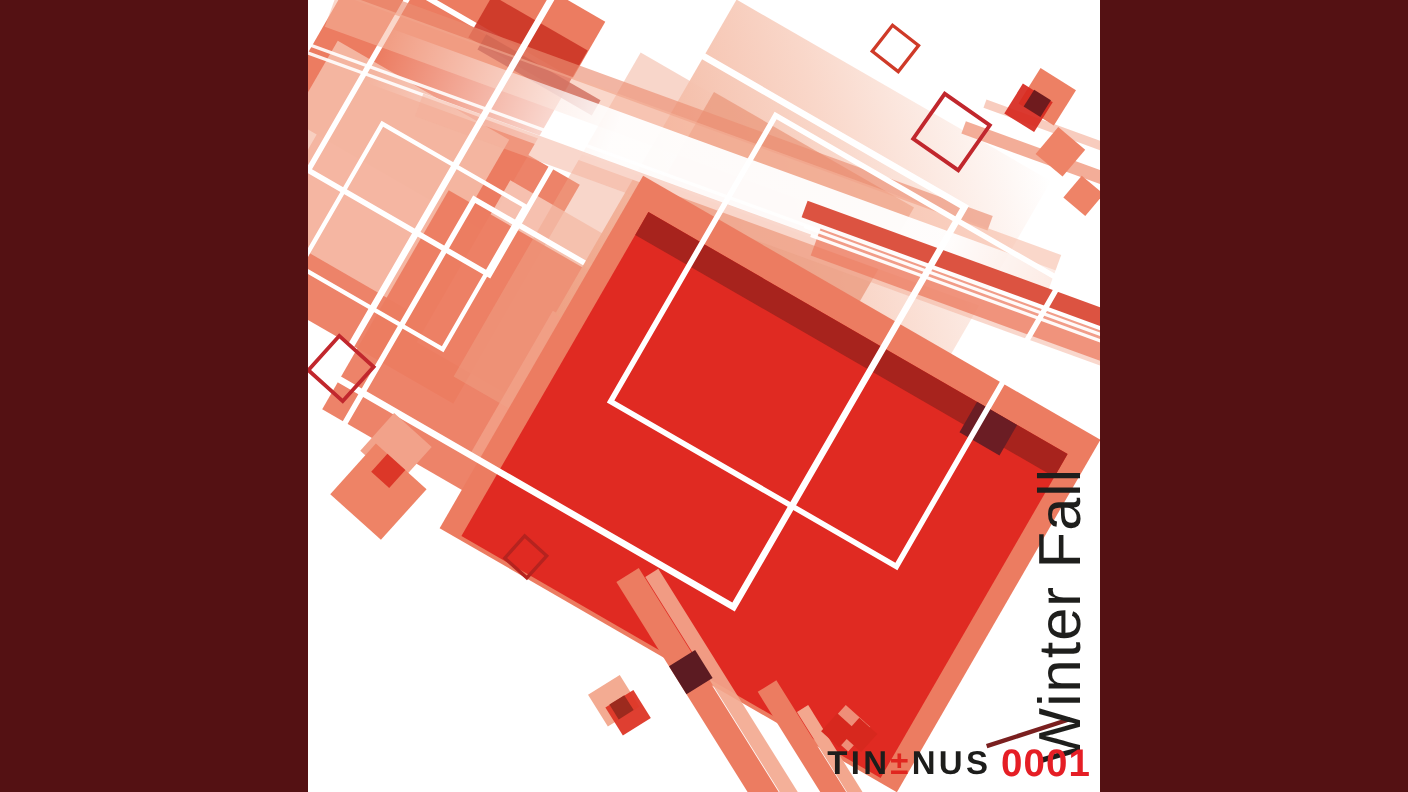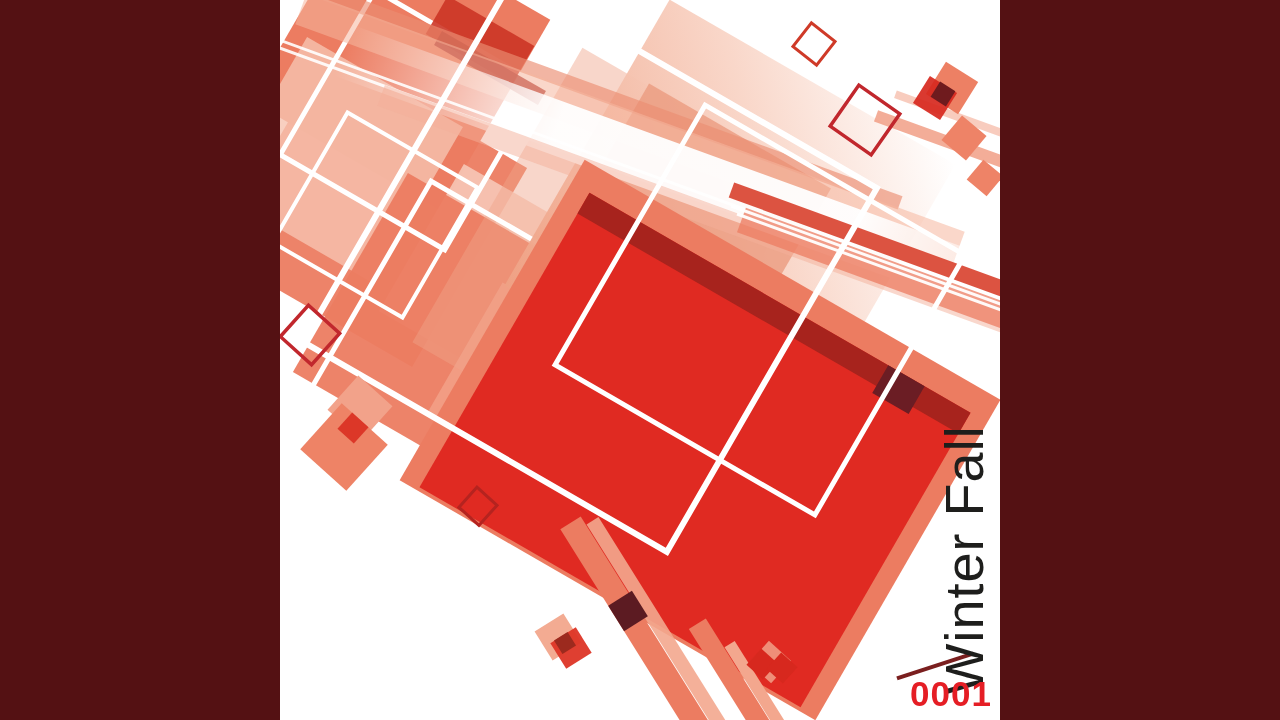--- a/index.html
+++ b/index.html
@@ -134,20 +134,21 @@
         <rect x="653" y="69" width="38" height="38" fill="#ed8064" transform="rotate(32 672 88)"></rect>
         <rect x="639" y="82" width="32" height="32" fill="#d7281e" opacity="0.92" transform="rotate(32 655 98)"></rect>
         <rect x="654" y="85" width="18" height="18" fill="#6f1b1e" transform="rotate(32 663 94)"></rect>
         <rect x="668" y="122" width="32" height="32" fill="#ee8367" transform="rotate(40 684 138)"></rect>
         <rect x="692" y="165" width="26" height="26" fill="#ee8367" transform="rotate(40 705 178)"></rect>
       </g>
     </svg>
 
     <div class="album-title">Winter Fall</div>
 
+    <div class="brand"><span>TIN</span><span class="pm">±</span><span>NUS</span></div>
 
     <div class="catalog">0001</div>
 
   </div>
 
   <div class="bar"></div>
 
 </div>
 
 </body></html>

